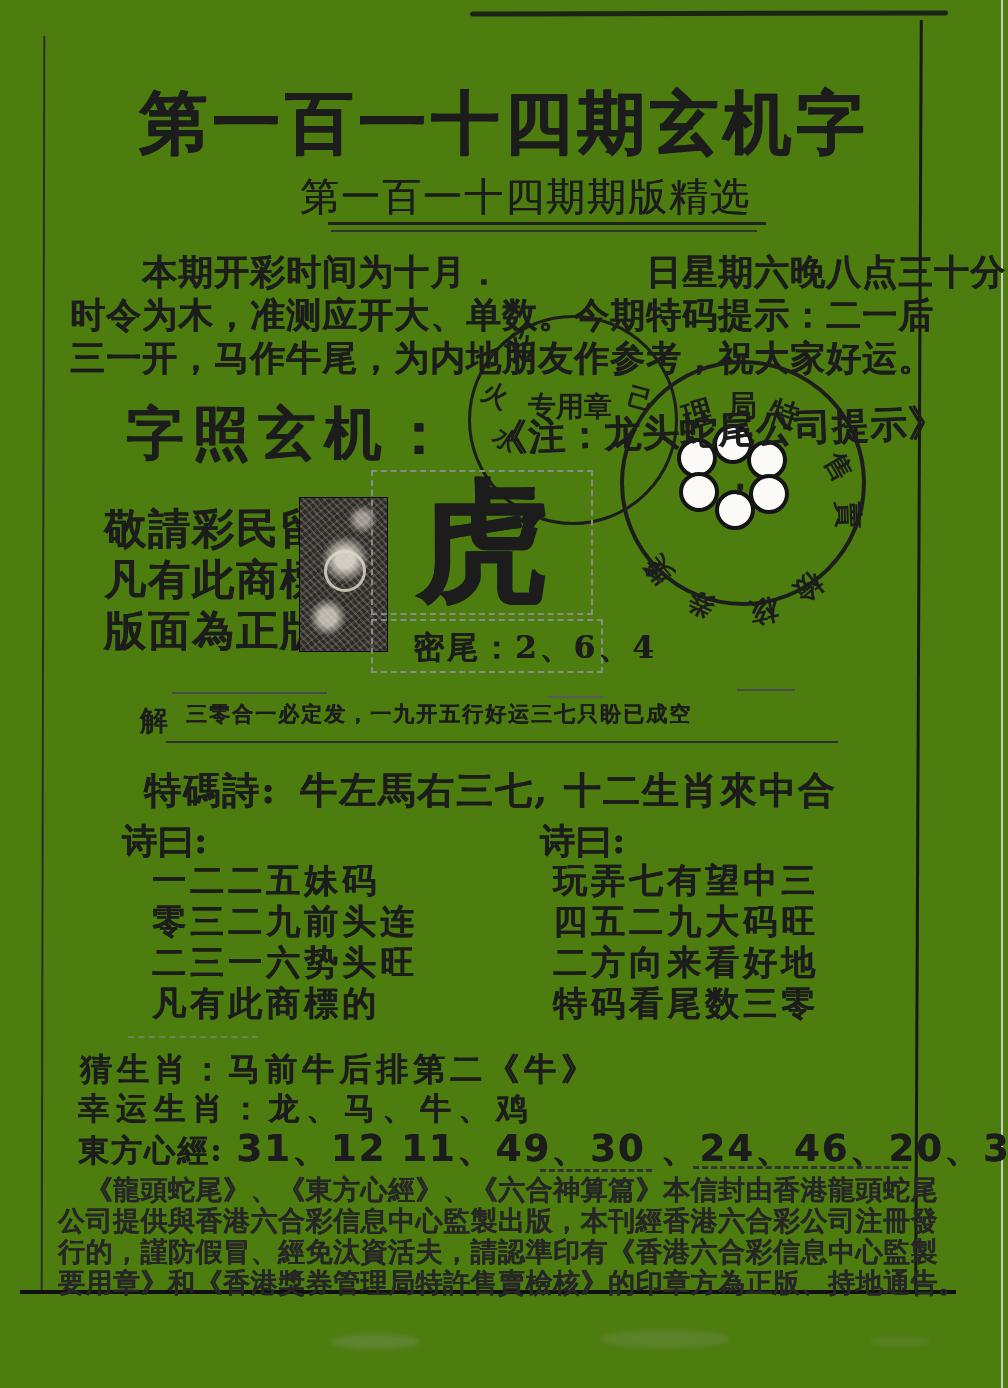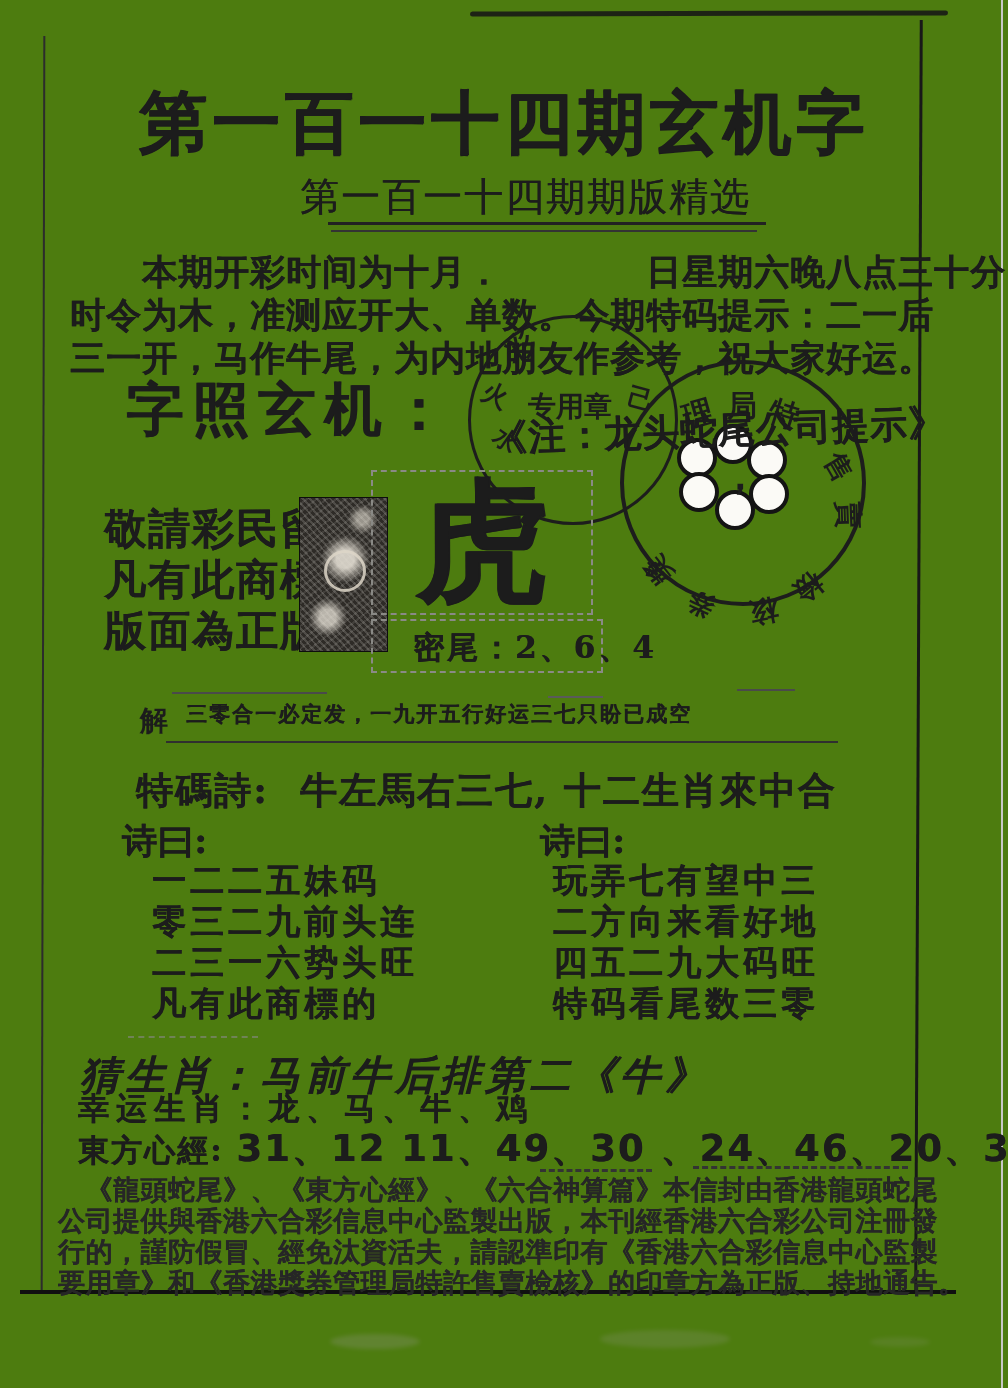--- a/index.html
+++ b/index.html
@@ -14,21 +14,21 @@
   .edge-faint{left:1001px;top:0;width:2px;height:1388px;background:#c9c9c5;}
   
   .title{left:60px;top:78px;width:888px;text-align:center;font-size:68px;font-weight:900;
          letter-spacing:5px;text-shadow:1px 0 #1c1c1c, 0 1px #1c1c1c;white-space:nowrap;}
   .subtitle{left:300px;top:170px;width:492px;text-align:left;font-size:39px;font-weight:400;
             letter-spacing:2px;text-shadow:.5px 0 #1c1c1c;white-space:nowrap;}
   .uline1{left:328px;top:222px;width:438px;height:3px;background:#222;}
   .uline2{left:331px;top:230px;width:426px;height:2px;background:#333;}
   .intro{left:70px;top:250px;width:878px;font-size:35px;font-weight:700;line-height:43px;
          letter-spacing:1px;white-space:nowrap;text-shadow:.4px 0 #1c1c1c;}
-  .mystery{left:126px;top:372px;font-size:57px;font-weight:900;letter-spacing:9px;
+  .mystery{left:126px;top:396px;font-size:57px;font-weight:900;letter-spacing:9px;
            text-shadow:1px 0 #1c1c1c;white-space:nowrap;}
   
   .stamp{border-radius:50%;border:3px solid #1d1d1d;background:transparent;}
   .stamp-left{left:468px;top:315px;width:204px;height:204px;}
   .stamp-right{left:620px;top:360px;width:238px;height:238px;border-width:4px;}
   .stamp-txt{position:absolute;font-weight:700;white-space:nowrap;}
   .ring-c{position:absolute;width:32px;height:32px;border:4px solid #141414;border-radius:50%;background:#fbfaf6;}
   .stamp-note{left:490px;top:406px;font-size:37px;font-weight:800;letter-spacing:1px;
               transform:rotate(-2deg);white-space:nowrap;text-shadow:.5px 0 #1c1c1c;}
   
@@ -50,31 +50,31 @@
          text-shadow:.5px 0 #1c1c1c;}
   
   .jie-label{left:140px;top:702px;font-size:28px;font-weight:700;}
   .jie-text{left:186px;top:700px;font-size:21px;font-weight:700;letter-spacing:2px;white-space:nowrap;
             text-shadow:.4px 0 #1c1c1c;}
   .jie-bottom{left:166px;top:741px;width:672px;height:2px;background:#2f2f2f;}
   .jie-top1{left:172px;top:692px;width:155px;height:2px;background:#4a4a4a;}
   .jie-top2{left:548px;top:696px;width:55px;height:2px;background:#5a5a5a;}
   .jie-top3{left:737px;top:689px;width:58px;height:2px;background:#4a4a4a;}
   
-  .sp-label{left:136px;top:766px;font-size:37px;font-weight:900;letter-spacing:2px;white-space:nowrap;text-shadow:.6px 0 #1c1c1c;}
+  .sp-label{left:144px;top:766px;font-size:37px;font-weight:900;letter-spacing:2px;white-space:nowrap;text-shadow:.6px 0 #1c1c1c;}
   .sp-text{left:300px;top:766px;font-size:37px;font-weight:800;letter-spacing:2px;white-space:nowrap;text-shadow:.5px 0 #1c1c1c;}
   .shiyue-l{left:122px;top:818px;font-size:35px;font-weight:800;letter-spacing:1px;text-shadow:.5px 0 #1c1c1c;}
   .shiyue-r{left:540px;top:818px;font-size:35px;font-weight:800;letter-spacing:1px;text-shadow:.5px 0 #1c1c1c;}
   .poem{font-size:34px;font-weight:700;line-height:41px;letter-spacing:4px;white-space:nowrap;text-shadow:.4px 0 #1c1c1c;}
   .poem-l{left:152px;top:860px;}
   .poem-r{left:553px;top:860px;}
   
   .dash-guess{left:128px;top:1036px;width:130px;height:0;border-top:2px dashed #888;opacity:.6;}
   .row-line{white-space:nowrap;font-weight:700;text-shadow:.4px 0 #1c1c1c;}
-  .guess{left:80px;top:1048px;font-size:40px;letter-spacing:5px;font-style:italic;}
+  .guess{left:80px;top:1048px;font-size:32px;letter-spacing:5px;}
   .lucky-z{left:78px;top:1088px;font-size:31px;letter-spacing:7px;}
   .lucky-n{left:78px;top:1124px;font-size:31px;letter-spacing:2px;}
   .lucky-n .nums{font-family:"DejaVu Sans",sans-serif;font-size:37px;font-weight:700;letter-spacing:2px;}
   
   .footer{left:58px;top:1174px;width:864px;font-size:27px;font-weight:700;line-height:31px;
           letter-spacing:.5px;white-space:nowrap;color:#262626;text-shadow:.3px 0 #2a2a2a;}
   .fo1{left:540px;top:1169px;width:112px;height:0;border-top:3px dashed #333;}
   .fo2{left:693px;top:1166px;width:215px;height:0;border-top:3px dashed #333;}
   .smudge{background:#9a9a94;border-radius:50%;filter:blur(2px);}
   .sm1{left:330px;top:1334px;width:90px;height:15px;opacity:.25;}
@@ -163,22 +163,22 @@
   <div class="abs shiyue-l">诗曰:</div>
   <div class="abs shiyue-r">诗曰:</div>
   <div class="abs poem poem-l">
     <div>一二二五妹码</div>
     <div>零三二九前头连</div>
     <div>二三一六势头旺</div>
     <div>凡有此商標的</div>
   </div>
   <div class="abs poem poem-r">
     <div>玩弄七有望中三</div>
+    <div>四五二九大码旺</div>
     <div>二方向来看好地</div>
-    <div>四五二九大码旺</div>
     <div>特码看尾数三零</div>
   </div>
 
   <div class="abs dash-guess"></div>
   <div class="abs row-line guess">
     <span>猜生肖：</span><span>马前牛后排第二《牛》</span>
   </div>
   <div class="abs row-line lucky-z">
     <span>幸运生肖：</span><span>龙、马、牛、鸡</span>
   </div>

